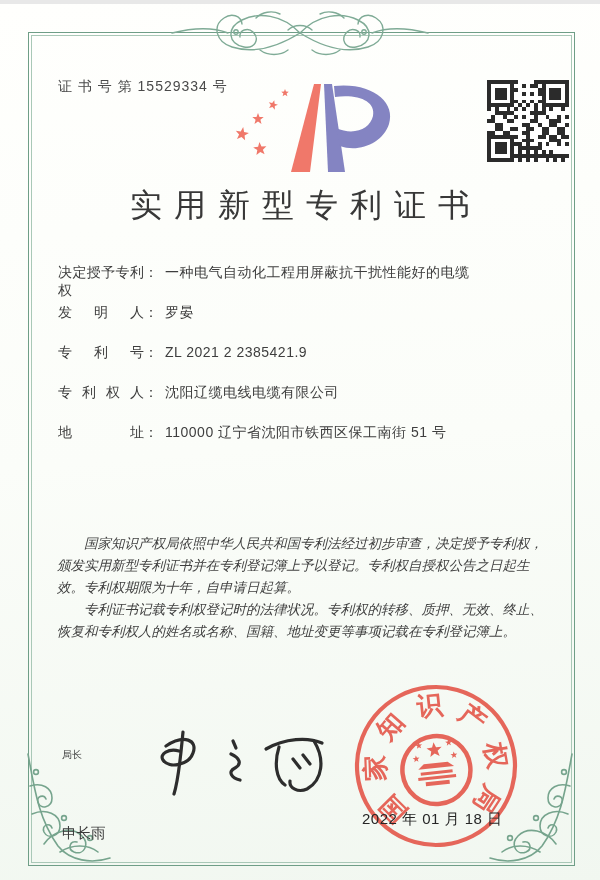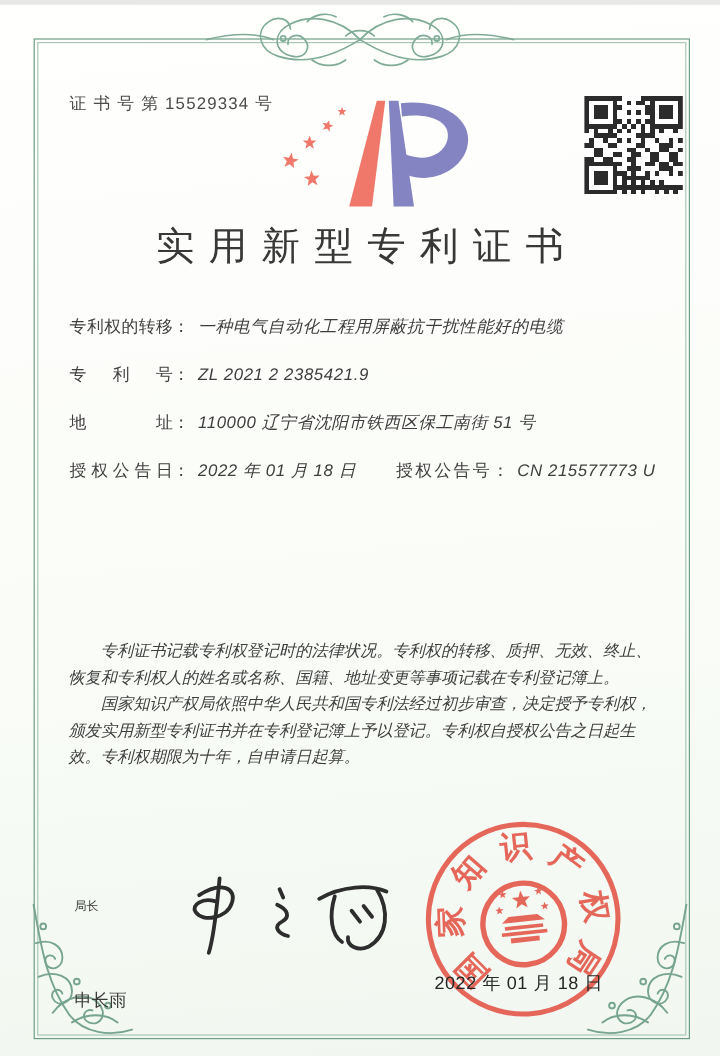--- a/index.html
+++ b/index.html
@@ -19,21 +19,21 @@
   .logo{position:absolute;left:228px;top:76px;}
   .qr{position:absolute;left:487px;top:76px;background:#fff;}
   .title{
     position:absolute;left:0;top:180px;width:100%;text-align:center;
     font-family:"DejaVu Serif","Liberation Serif",serif;font-size:32px;font-weight:400;
     letter-spacing:12px;text-indent:12px;color:#383838;
   }
   .fields{position:absolute;left:58px;top:260px;width:488px;}
   .row{position:relative;height:21px;margin-bottom:19px;font-size:14px;color:#3e3e3e;}
   .flabel{display:inline-block;width:86px;text-align:justify;text-align-last:justify;vertical-align:top;}
-  .fvalue{margin-left:7px;letter-spacing:0.5px;font-style:italic;}
+  .fvalue{margin-left:7px;letter-spacing:0.5px;}
   .pair-right{position:absolute;left:272px;top:0;white-space:nowrap;}
   .pair-right .flabel-r{letter-spacing:2px;}
   .body-text{
     position:absolute;left:57px;top:528px;width:488px;
     font-family:"DejaVu Serif","Liberation Serif",serif;font-style:italic;
     font-size:13.5px;line-height:22px;color:#3f3f3f;
   }
   .body-text p{margin:0;text-indent:2em;}
   .sign-role{position:absolute;left:62px;top:744px;font-size:10px;color:#3a3a3a;}
   .sign-name{position:absolute;left:62px;top:820px;font-size:14.5px;color:#3a3a3a;}
@@ -348,39 +348,39 @@
         <rect x="15" y="20" width="1" height="1"></rect>
         <rect x="17" y="20" width="1" height="1"></rect>
         <rect x="19" y="20" width="1" height="1"></rect>
       </g>
     </svg>
 
   <div class="title">实用新型专利证书</div>
 
   <div class="fields">
     <div class="row">
-      <span class="flabel">专利权的转移</span><span>：</span><span class="fvalue">一种电气自动化工程用屏蔽抗干扰性能好的电缆</span>
+      <span class="flabel">决定授予专利权</span><span>：</span><span class="fvalue">一种电气自动化工程用屏蔽抗干扰性能好的电缆</span>
+    </div>
+    <div class="row">
+      <span class="flabel">发明人</span><span>：</span><span class="fvalue">罗晏</span>
     </div>
     <div class="row">
       <span class="flabel">专利号</span><span>：</span><span class="fvalue">ZL 2021 2 2385421.9</span>
     </div>
     <div class="row">
+      <span class="flabel">专利权人</span><span>：</span><span class="fvalue">沈阳辽缆电线电缆有限公司</span>
+    </div>
+    <div class="row">
       <span class="flabel">地址</span><span>：</span><span class="fvalue">110000 辽宁省沈阳市铁西区保工南街 51 号</span>
     </div>
-    <div class="row">
-      <span class="flabel">授权公告日</span><span>：</span><span class="fvalue">2022 年 01 月 18 日</span>
-      <span class="pair-right">
-        <span class="flabel-r">授权公告号</span><span>：</span><span class="fvalue">CN 215577773 U</span>
-      </span>
-    </div>
   </div>
 
   <div class="body-text">
+    <p>国家知识产权局依照中华人民共和国专利法经过初步审查，决定授予专利权，颁发实用新型专利证书并在专利登记簿上予以登记。专利权自授权公告之日起生效。专利权期限为十年，自申请日起算。</p>
     <p>专利证书记载专利权登记时的法律状况。专利权的转移、质押、无效、终止、恢复和专利权人的姓名或名称、国籍、地址变更等事项记载在专利登记簿上。</p>
-    <p>国家知识产权局依照中华人民共和国专利法经过初步审查，决定授予专利权，颁发实用新型专利证书并在专利登记簿上予以登记。专利权自授权公告之日起生效。专利权期限为十年，自申请日起算。</p>
   </div>
 
   <div class="sign-role">局长</div>
   <div class="sign-name">申长雨</div>
   <svg class="signature" width="200" height="80" viewBox="0 0 200 80">
     <g fill="none" stroke="#2d2d2d" stroke-width="3.2" stroke-linecap="round" stroke-linejoin="round">
       <path d="M28,20 C46,8 60,14 55,27 C51,39 31,43 25,34 C21,28 31,22 41,25"></path>
       <path d="M45,6 C43,26 41,52 36,68"></path>
       <path d="M95,15 l3,7"></path>
       <path d="M93,28 C102,32 104,38 97,42 C89,46 94,52 102,54"></path>

